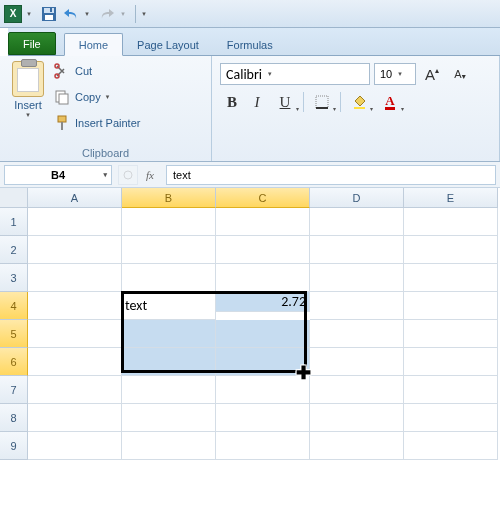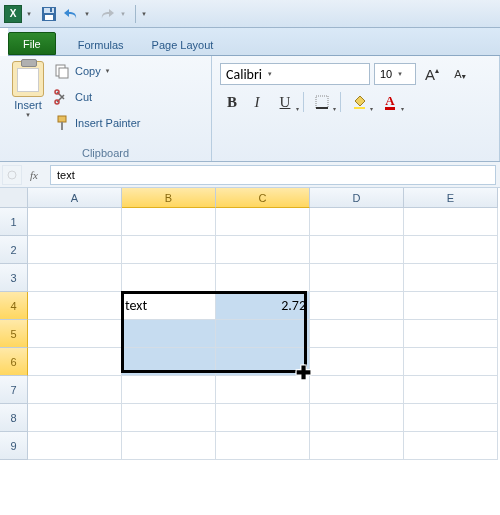--- a/index.html
+++ b/index.html
@@ -99,57 +99,58 @@
         <path d="M10 2 L15 6 L10 10 L10 7 C6 7 3 8 3 12 C2 6 6 5 10 5 Z" fill="#888"></path>
       </svg>
   </div>
   <div class="tb-dd" style="opacity:0.45">▾</div>
   <div class="tb-sep"></div>
   <div class="tb-dd">▾</div>
 </div>
 
 <div class="tabs">
   <div class="tab file">File</div>
+  <div class="tab active">Home</div>
+  <div class="tab">Page Layout</div>
   <div class="tab">Formulas</div>
-  <div class="tab">Page Layout</div>
 </div>
 
 <div class="ribbon">
 
   <div class="group" style="width:212px">
     <div class="group-body">
       <div class="paste-big">
         <div class="cb-icon"></div>
         <div class="paste-label">
           <span>Insert</span>
           <span class="dd">▾</span>
         </div>
       </div>
       <div class="clip-btns">
-        <div class="clip-btn">
-          <span class="copy-i">
-            <svg width="16" height="16" viewBox="0 0 16 16">
-                <rect x="2" y="2" width="9" height="11" fill="#fff" stroke="#888"></rect>
-                <rect x="5" y="5" width="9" height="10" fill="#fff" stroke="#888"></rect>
-              </svg>
-          </span>
-          <span>Copy</span>
-          <span class="dd">▾</span>
-        </div>
         <div class="clip-btn">
           <span class="scissors">
             <svg width="16" height="16" viewBox="0 0 16 16">
                 <path d="M3 3 L10 10 M3 13 L10 6" stroke="#6a6a6a" stroke-width="1.5" fill="none"></path>
                 <circle cx="3" cy="3" r="2" fill="none" stroke="#c04040" stroke-width="1.5"></circle>
                 <circle cx="3" cy="13" r="2" fill="none" stroke="#c04040" stroke-width="1.5"></circle>
               </svg>
           </span>
           <span>Cut</span>
         </div>
         <div class="clip-btn">
+          <span class="copy-i">
+            <svg width="16" height="16" viewBox="0 0 16 16">
+                <rect x="2" y="2" width="9" height="11" fill="#fff" stroke="#888"></rect>
+                <rect x="5" y="5" width="9" height="10" fill="#fff" stroke="#888"></rect>
+              </svg>
+          </span>
+          <span>Copy</span>
+          <span class="dd">▾</span>
+        </div>
+        <div class="clip-btn">
           <span class="brush-i">
             <svg width="16" height="16" viewBox="0 0 16 16">
                 <rect x="4" y="1" width="8" height="6" fill="#e8c060" stroke="#a87820"></rect>
                 <rect x="7" y="7" width="2" height="8" fill="#888"></rect>
               </svg>
           </span>
           <span>Insert Painter</span>
         </div>
       </div>
     </div>
@@ -206,20 +207,24 @@
         <div class="fmt-btn" style="width:30px">
           <span class="font-color-a" style="font-family:'Times New Roman';font-size:13px;font-weight:bold">A</span>
           <span class="dd">▾</span>
         </div>
       </div>
     </div>
   </div>
 </div>
 
 <div class="fbar">
+  <div class="namebox">
+    <span>B4</span>
+    <span class="dd">▾</span>
+  </div>
   <div class="fbar-icon" style="opacity:0.4">
     <svg width="10" height="10" viewBox="0 0 10 10">
         <circle cx="5" cy="5" r="4" fill="none" stroke="#aaa"></circle>
       </svg>
   </div>
   <div class="fbar-fx">fx</div>
   <div class="fbar-input">
     <span>text</span>
   </div>
 </div>
@@ -255,21 +260,21 @@
       <div class="cell" style="left: 188px; top: 28px; width: 94px; height: 28px;"></div>
       <div class="cell" style="left: 282px; top: 28px; width: 94px; height: 28px;"></div>
       <div class="cell" style="left: 376px; top: 28px; width: 94px; height: 28px;"></div>
       <div class="cell" style="left: 0px; top: 56px; width: 94px; height: 28px;"></div>
       <div class="cell" style="left: 94px; top: 56px; width: 94px; height: 28px;"></div>
       <div class="cell" style="left: 188px; top: 56px; width: 94px; height: 28px;"></div>
       <div class="cell" style="left: 282px; top: 56px; width: 94px; height: 28px;"></div>
       <div class="cell" style="left: 376px; top: 56px; width: 94px; height: 28px;"></div>
       <div class="cell" style="left: 0px; top: 84px; width: 94px; height: 28px;"></div>
       <div class="cell" style="left: 94px; top: 84px; width: 94px; height: 28px;">text</div>
-      <div class="cell selbg right" style="left: 188px; top: 84px; width: 94px; height: 28px;">2.72</div>
+      <div class="cell selbg right" style="left: 188px; top: 84px; width: 94px; height: 20px;">2.72</div>
       <div class="cell" style="left: 282px; top: 84px; width: 94px; height: 28px;"></div>
       <div class="cell" style="left: 376px; top: 84px; width: 94px; height: 28px;"></div>
       <div class="cell" style="left: 0px; top: 112px; width: 94px; height: 28px;"></div>
       <div class="cell selbg" style="left: 94px; top: 112px; width: 94px; height: 28px;"></div>
       <div class="cell selbg" style="left: 188px; top: 112px; width: 94px; height: 28px;"></div>
       <div class="cell" style="left: 282px; top: 112px; width: 94px; height: 28px;"></div>
       <div class="cell" style="left: 376px; top: 112px; width: 94px; height: 28px;"></div>
       <div class="cell" style="left: 0px; top: 140px; width: 94px; height: 28px;"></div>
       <div class="cell selbg" style="left: 94px; top: 140px; width: 94px; height: 28px;"></div>
       <div class="cell selbg" style="left: 188px; top: 140px; width: 94px; height: 28px;"></div>

